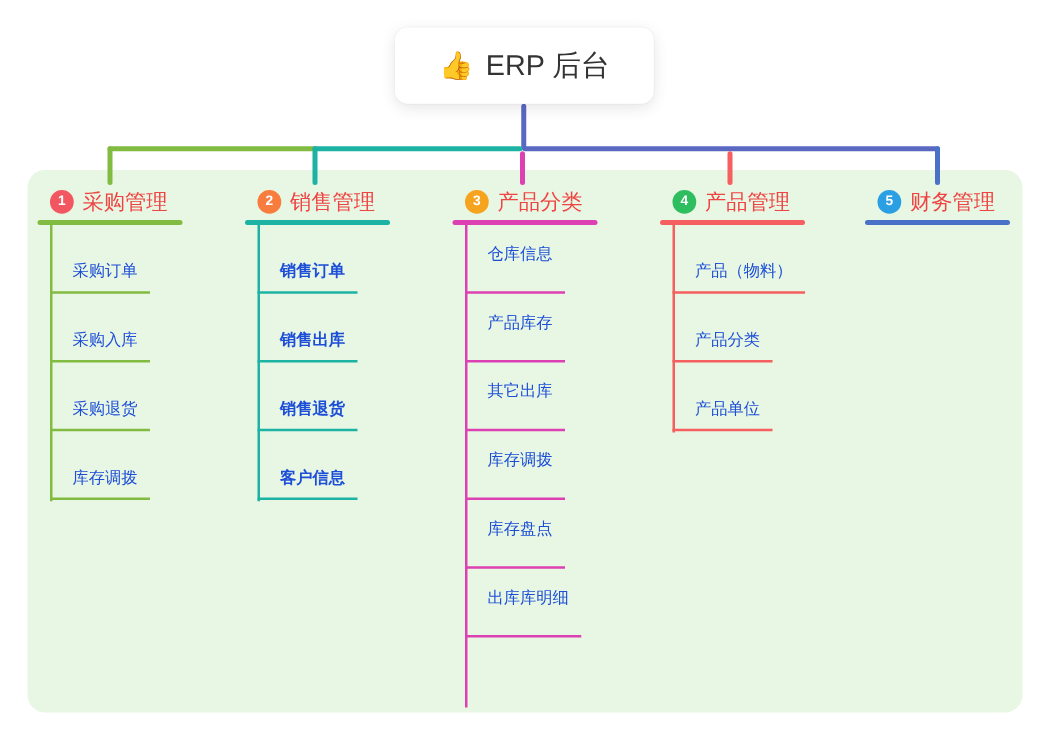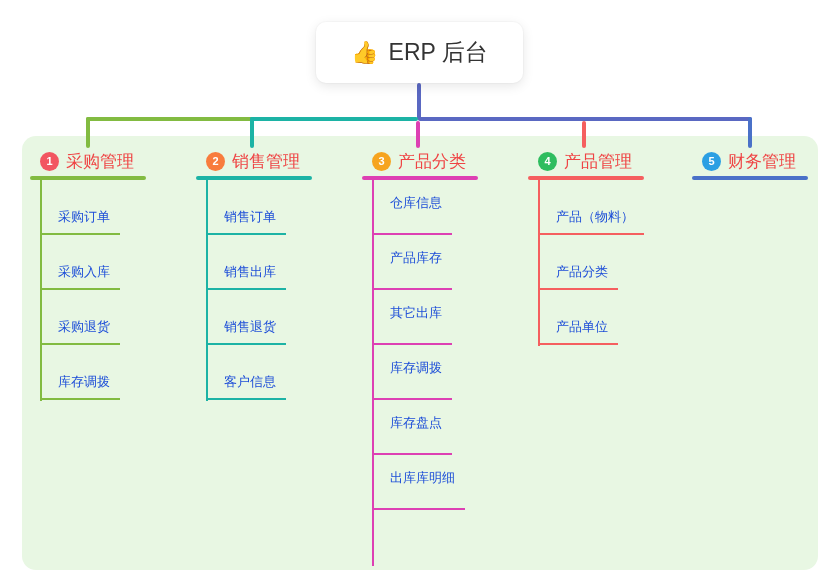--- a/index.html
+++ b/index.html
@@ -45,21 +45,21 @@
   .rail{position:absolute;left:0;top:0;width:2px;}
   .child{
     height:55px;display:flex;align-items:flex-end;
     width:max-content;min-width:74px;padding-right:10px;
     border-bottom:2px solid transparent;box-sizing:border-box;
   }
   .clabel{
     padding:0 0 7px 18px;font-size:13px;color:#1d4ed8;white-space:nowrap;
   }
   .c1 .child{border-color:#82bb41;} .c1 .rail,.c1 .bline{background:#82bb41;}
-  .c2 .child{border-color:#1cb3a5;} .c2 .rail,.c2 .bline{background:#1cb3a5;}
+  .c2 .child{border-color:#1cb3a5;font-weight:bold;} .c2 .rail,.c2 .bline{background:#1cb3a5;}
   .c3 .child{border-color:#dd40b3;align-items:center;} .c3 .rail,.c3 .bline{background:#dd40b3;}
   .c4 .child{border-color:#f55f5f;} .c4 .rail,.c4 .bline{background:#f55f5f;}
   .c5 .child{border-color:#4a71c8;} .c5 .rail,.c5 .bline{background:#4a71c8;}
   .b1{left:30px;} .b2{left:196px;} .b3{left:362px;} .b4{left:528px;} .b5{left:692px;}
   .r4{height:221px;} .r7{height:386px;} .r3{height:166px;}
 </style>
 </head>
 <body>
 
 <div id="canvas">

